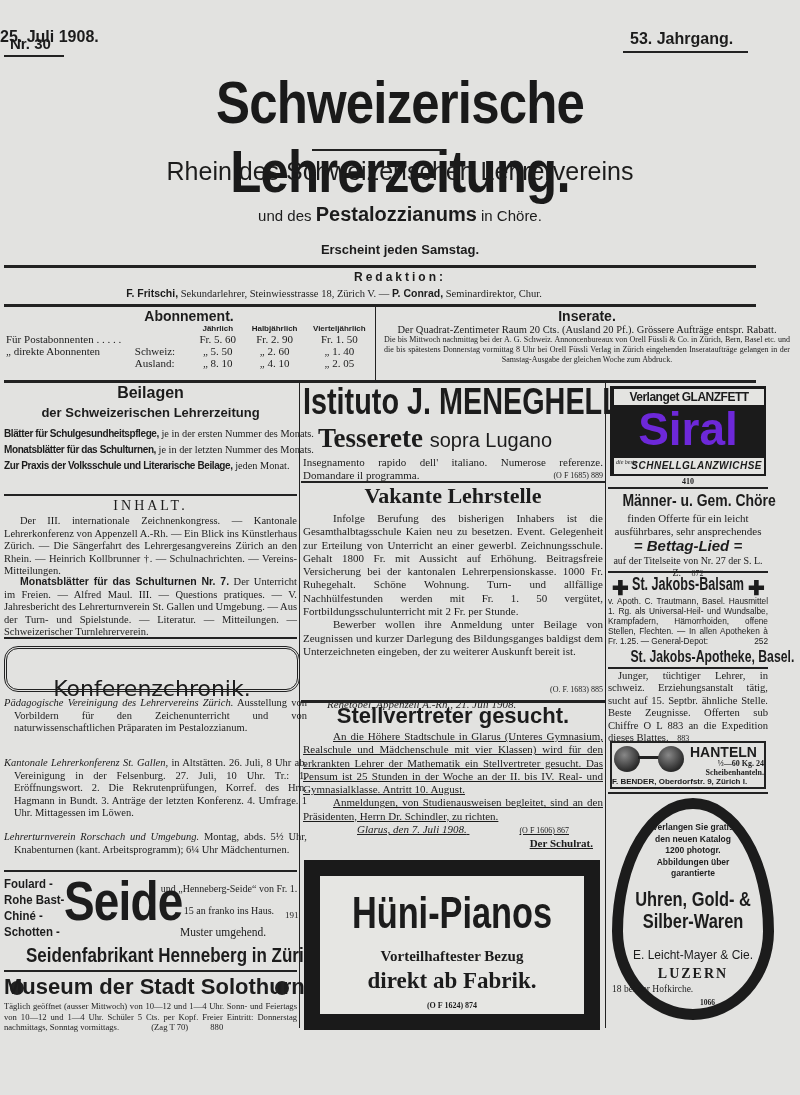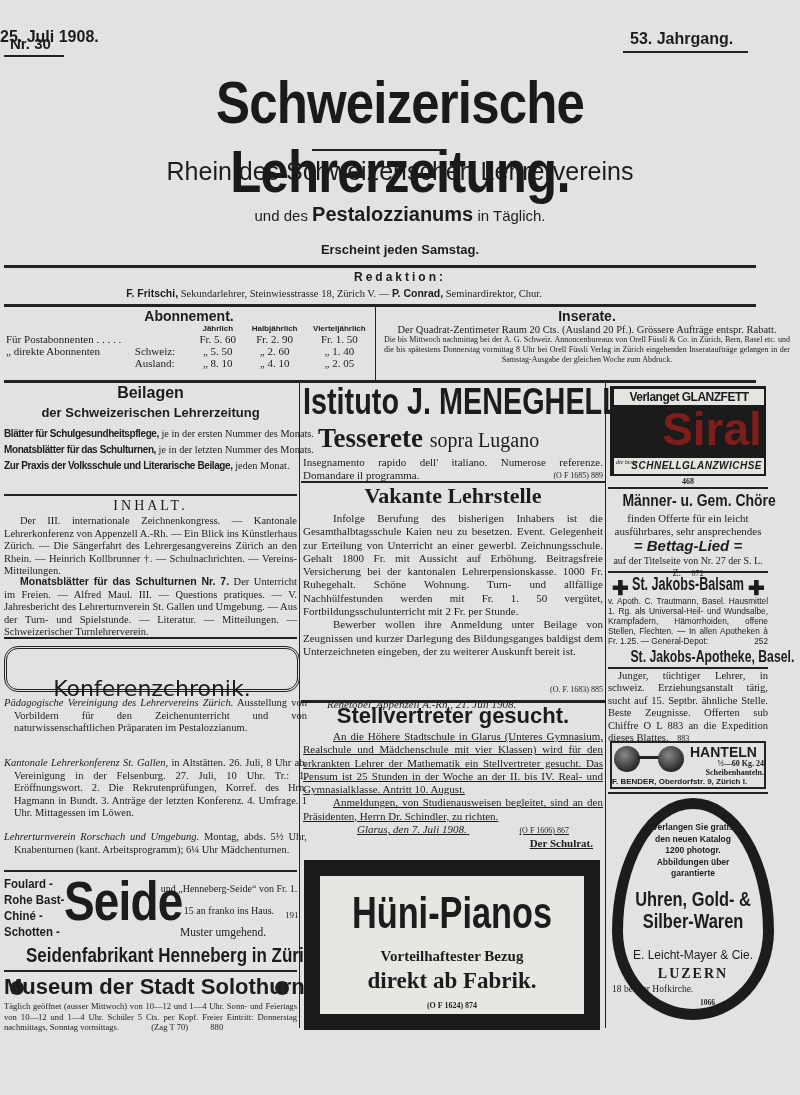--- a/index.html
+++ b/index.html
@@ -65,39 +65,39 @@
   #seide-firm { left:4px; top:944px; width:293px; text-align:center; font-size:20px; font-weight:bold; font-family:"Liberation Sans",sans-serif; transform:scaleX(0.85); transform-origin:center; white-space:nowrap; }
 
   #museum-h { left:4px; top:974px; width:293px; text-align:center; font-size:22px; font-weight:bold; font-family:"Liberation Sans",sans-serif; white-space:nowrap; }
   .dot { position:absolute; width:14px; height:14px; border-radius:50%; background:#222; }
   #museum-t { left:4px; top:1001px; width:293px; font-size:8.6px; line-height:10.5px; }
 
   
   .col-c { left:303px; width:300px; }
   #ist-h { left:303px; top:381px; width:302px; white-space:nowrap; font-size:36px; font-family:"Liberation Sans",sans-serif; font-weight:bold; transform:scaleX(0.8); transform-origin:left; }
   #ist-h2 { left:318px; top:423px; font-size:27px; font-weight:bold; }
-  #ist-h2 .s { font-family:Liberation Serif, serif; font-size:20px; font-weight:normal; }
+  #ist-h2 .s { font-family:Liberation Sans, sans-serif; font-size:20px; font-weight:normal; }
   #ist-t { top:456px; font-size:11px; line-height:13px; }
   #vak-h { top:483px; text-align:center; font-size:22px; font-weight:bold; }
   #vak-t1 { top:512px; text-indent:30px; font-size:11px; line-height:13.3px; }
   #vak-sig { top:683px; font-size:11px; line-height:14px; }
   #stell-h { top:703px; text-align:center; font-size:22px; font-weight:bold; font-family:"Liberation Sans",sans-serif; }
   #stell-t1 { top:730px; text-indent:30px; font-size:11px; line-height:13.3px;text-decoration:underline; }
 
   #huni { left:304px; top:860px; width:296px; height:170px; border:16px solid #1a1a1a; box-sizing:border-box; background:#e6e6e3; }
   #huni-h { left:304px; top:888px; width:296px; text-align:center; font-size:44px; font-weight:bold; font-family:"Liberation Sans",sans-serif; transform:scaleX(0.78); transform-origin:center; }
   #huni-t1 { left:304px; top:948px; width:296px; text-align:center; font-size:15px; font-weight:bold; }
   #huni-t2 { left:304px; top:968px; width:296px; text-align:center; font-size:23px; font-weight:bold; }
   #huni-ref { left:304px; top:1001px; width:296px; text-align:center; font-size:8px; font-weight:bold; }
 
   
   .col-r { left:608px; width:160px; }
   #siral { left:610px; top:386px; width:156px; height:90px; background:#1b1b1b; color:#e8e8e5; }
   #siral-top { left:614px; top:389px; width:150px; height:16px; background:#e4e4e1; color:#1b1b1b; font-size:12px; font-family:"Liberation Sans",sans-serif; font-weight:bold; text-align:center; line-height:16px; letter-spacing:-0.5px; }
-  #siral-big { left:610px; top:402px; width:156px; text-align:center; font-size:46px; font-weight:bold; font-family:"Liberation Sans",sans-serif; color:#7f1d1d;padding-left:24px; }
+  #siral-big { left:610px; top:402px; width:156px; text-align:center; font-size:46px; font-weight:bold; font-family:"Liberation Sans",sans-serif; color:#6d28d9; }
   #siral-bot { left:614px; top:458px; width:150px; height:16px; background:#e4e4e1; color:#1b1b1b; font-size:10px; line-height:16px; font-style:italic; font-weight:bold; font-family:"Liberation Sans",sans-serif; text-align:right; padding-right:2px; box-sizing:border-box; letter-spacing:0.5px; }
   #siral-pre { left:616px; top:459px; font-size:6px; line-height:7px; font-style:italic; color:#1b1b1b; }
   #siral-num { left:608px; top:477px; width:160px; text-align:center; font-size:8px; font-weight:bold; }
   #chore-h { top:491px; text-align:center; font-size:17px; font-weight:bold; font-family:"Liberation Sans",sans-serif; transform:scaleX(0.82); transform-origin:center; white-space:nowrap; }
   #chore-t { top:512px; text-align:center; font-size:11px; line-height:12.5px; }
   #chore-b { top:537px; text-align:center; font-size:15px; font-weight:bold; font-style:italic; font-family:"Liberation Sans",sans-serif; }
   #chore-t2 { top:555px; text-align:center; font-size:10px; line-height:12px; }
   #jak-h { top:574px; text-align:center; font-size:18px; font-weight:bold; font-family:"Liberation Sans",sans-serif; white-space:nowrap; transform:scaleX(0.7); transform-origin:center; }
   #jak-t { top:596px; font-size:8.3px; line-height:10px; font-family:"Liberation Sans",sans-serif; }
   #jak-f { top:647px; text-align:center; font-size:17px; font-weight:bold; font-family:"Liberation Sans",sans-serif; white-space:nowrap; transform:scaleX(0.72); transform-origin:center; }
@@ -123,21 +123,21 @@
 <div class="rule" style="left:4px;top:55px;width:60px;height:2px"></div>
 <div class="abs" id="date">25. Juli 1908.</div>
 <div class="abs" id="volume">53. Jahrgang.</div>
 <div class="rule" style="left:623px;top:51px;width:125px;height:2px"></div>
 <div class="abs" id="title">Schweizerische Lehrerzeitung.</div>
 <div class="rule" style="left:312px;top:149px;width:130px;height:2px"></div>
 <div class="abs" id="subtitle1">Rhein des Schweizerischen Lehrervereins</div>
 <div class="abs" id="subtitle2">
   <span>und des</span>
   <span class="big">Pestalozzianums</span>
-  <span>in Täglich.</span>
+  <span>in Chöre.</span>
 </div>
 <div class="abs" id="appears">Erscheint jeden Samstag.</div>
 <div class="rule" style="left:4px;top:265px;width:752px;height:3px"></div>
 <div class="abs" id="redaktion-h">Redaktion:</div>
 <div class="abs" id="redaktion-t">
   <b class="sans">F. Fritschi,</b>
   <span>Sekundarlehrer, Steinwiesstrasse 18, Zürich V. —</span>
   <b class="sans">P. Conrad,</b>
   <span>Seminardirektor, Chur.</span>
 </div>
@@ -276,21 +276,21 @@
 <div class="abs" id="huni-h">Hüni-Pianos</div>
 <div class="abs" id="huni-t1">Vorteilhaftester Bezug</div>
 <div class="abs" id="huni-t2">direkt ab Fabrik.</div>
 <div class="abs" id="huni-ref">(O F 1624)        874</div>
 
 <div class="abs" id="siral"></div>
 <div class="abs" id="siral-top">Verlanget GLANZFETT</div>
 <div class="abs" id="siral-big">Siral</div>
 <div class="abs" id="siral-bot">SCHNELLGLANZWICHSE</div>
 <div class="abs" id="siral-pre" style="width:22px">die beste</div>
-<div class="abs" id="siral-num">468</div>
+<div class="abs" id="siral-num">410</div>
 <div class="rule" style="left:608px;top:487px;width:160px;height:2px"></div>
 
 <div class="abs col-r" id="chore-h">Männer- u. Gem. Chöre</div>
 <div class="abs col-r" id="chore-t">finden Offerte für ein leicht ausführbares, sehr ansprechendes</div>
 <div class="abs col-r" id="chore-b">= Bettag-Lied =</div>
 <div class="abs col-r" id="chore-t2">
   <span>auf der Titelseite von Nr. 27 der S. L. Z.</span>
   <span class="num" style="margin-left:8px">872</span>
 </div>
 <div class="rule" style="left:608px;top:571px;width:160px;height:2px"></div>

